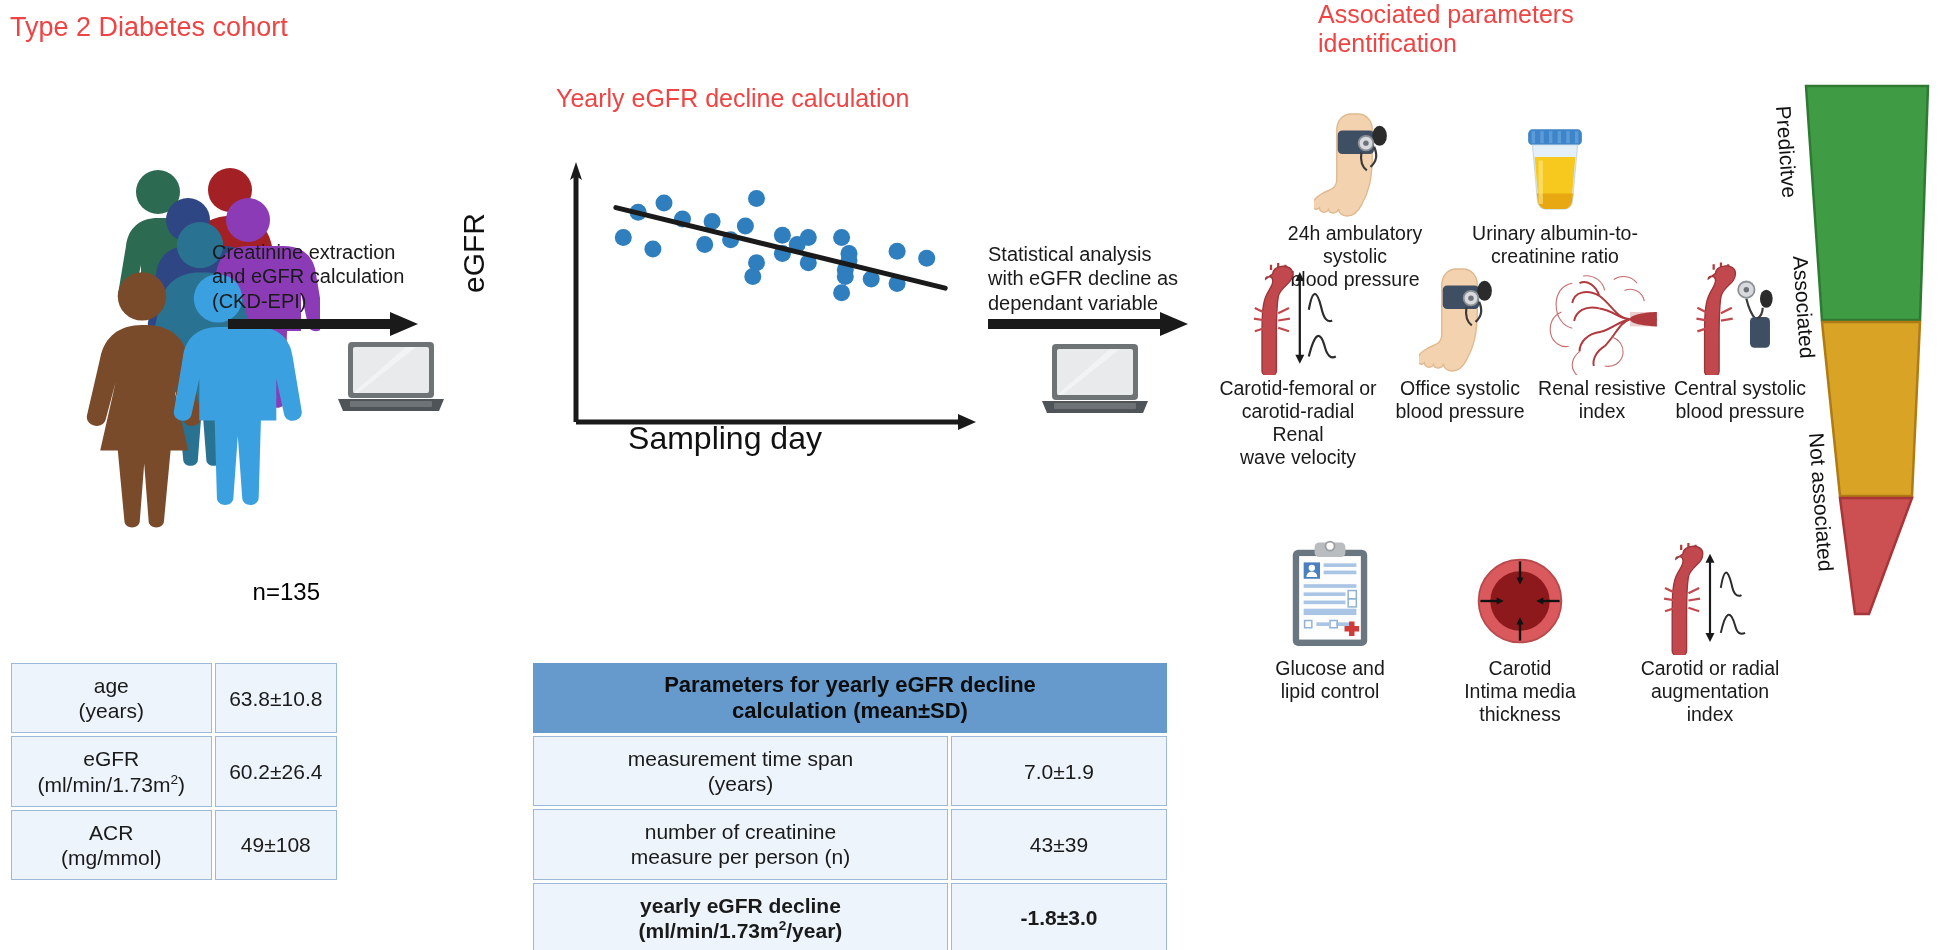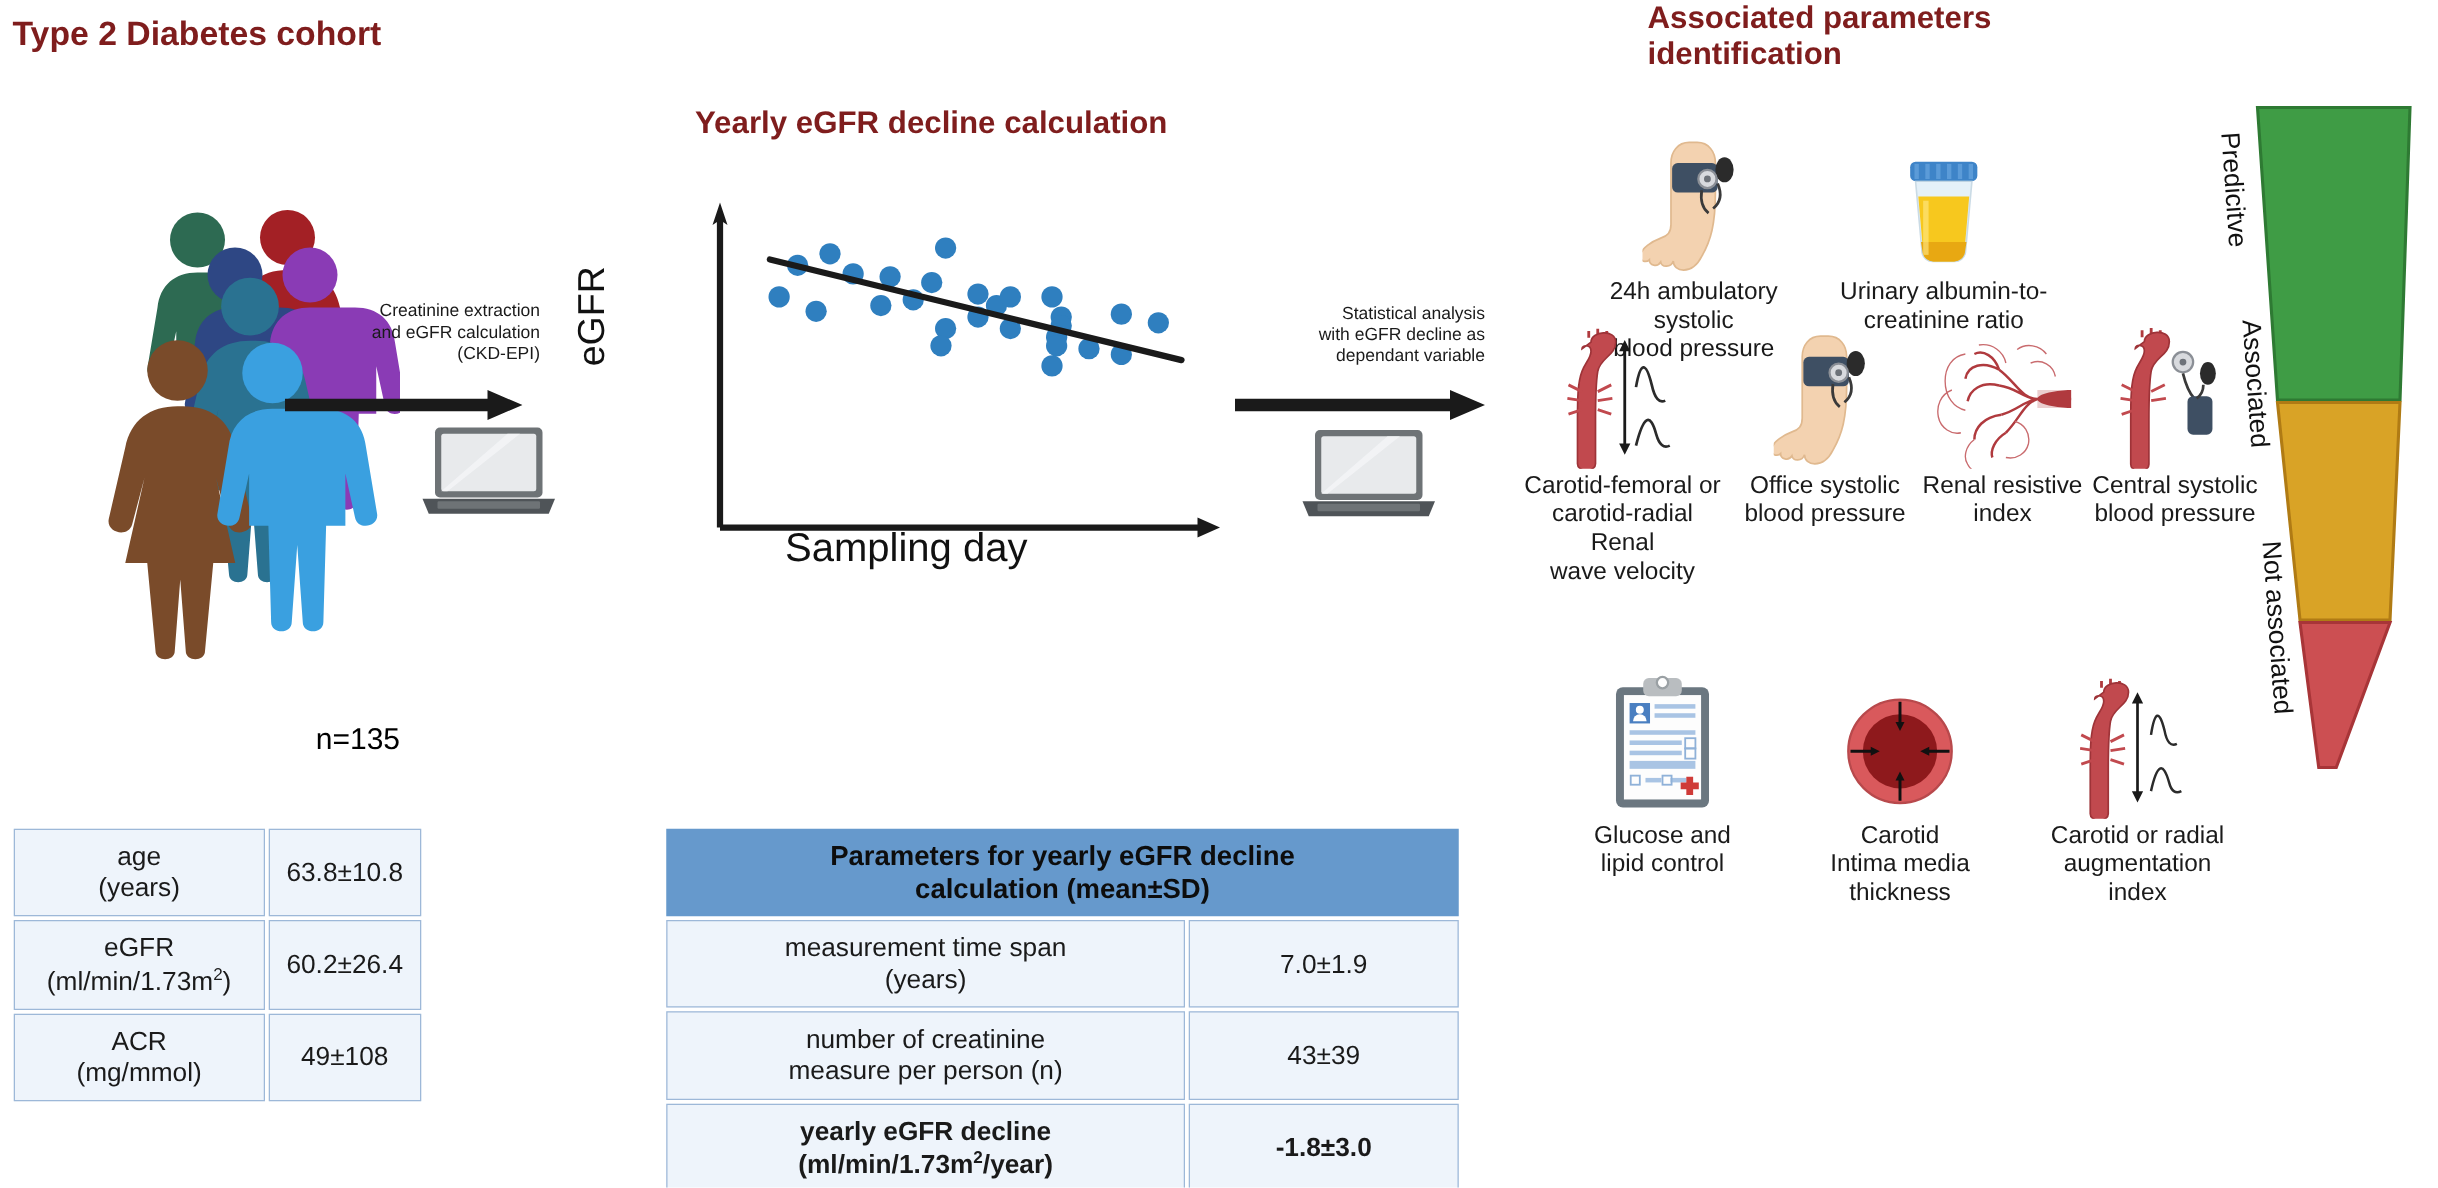--- a/index.html
+++ b/index.html
@@ -2,31 +2,31 @@
 <html><head>
 <meta charset="utf-8">
 <style>
   html,body{margin:0;padding:0;background:#ffffff;}
   body{
     width:1950px;height:950px;position:relative;overflow:hidden;
     font-family:"Liberation Sans","DejaVu Sans",sans-serif;
     color:#111;
   }
   .abs{position:absolute;}
-  .ttl{font-weight:bold;color:#7f1d1d;line-height:1.15;}
+  .ttl{font-weight:normal;color:#ef4444;line-height:1.15;}
   #title-cohort{left:10px;top:12px;font-size:27px;}
   #title-yearly{left:556px;top:84px;font-size:25px;}
   #title-assoc{left:1318px;top:0px;font-size:25px;width:400px;}
 
   
   #people{left:70px;top:160px;width:250px;height:370px;}
   #n-label{left:70px;top:578px;width:250px;text-align:right;font-size:24px;color:#000000;}
 
   
-  .arrow-cap{font-size:14px;line-height:1.22;color:#1a1a1a;text-align:right;}
+  .arrow-cap{font-size:20px;line-height:1.22;color:#1a1a1a;text-align:left;}
   #arrow1-cap{left:212px;top:240px;width:220px;}
   #arrow1{left:228px;top:312px;width:190px;height:24px;}
   #laptop1{left:336px;top:338px;width:110px;height:76px;}
   #arrow2-cap{left:988px;top:242px;width:200px;}
   #arrow2{left:988px;top:312px;width:200px;height:24px;}
   #laptop2{left:1040px;top:340px;width:110px;height:76px;}
 
   
   #scatter{left:530px;top:150px;width:450px;height:300px;}
   #ylab{left:404px;top:236px;width:140px;text-align:center;font-size:30px;

